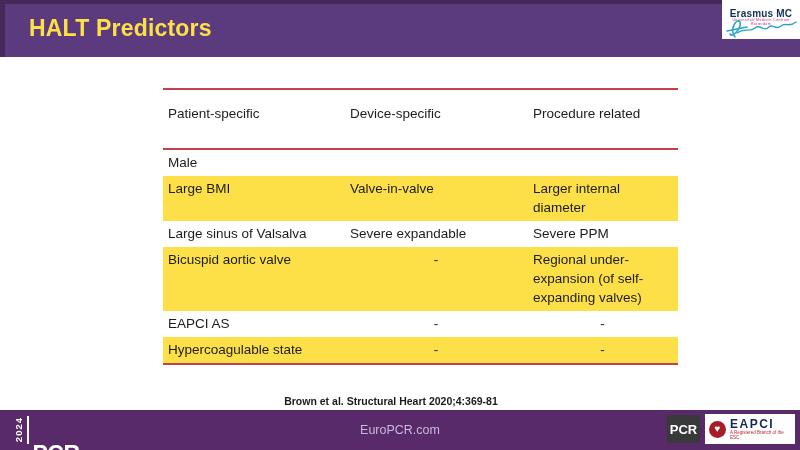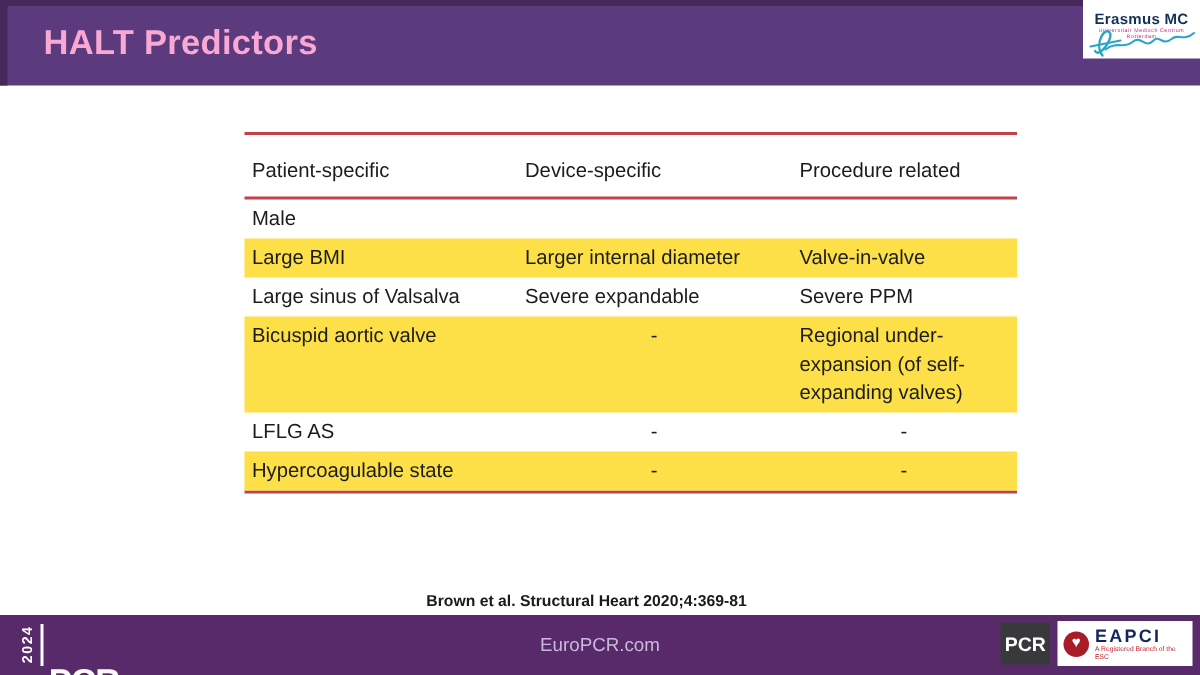--- a/index.html
+++ b/index.html
@@ -13,21 +13,21 @@
   .header {
     position:absolute; left:0; top:0; width:800px; height:57px;
     box-sizing:border-box;
     background:#5c3a7e;
     border-top:4px solid #46285b;
     border-left:5px solid #46285b;
     z-index:1;
   }
   .header-title {
     position:absolute; left:24px; top:11px;
-    color:#f9a8d4; font-size:23px; font-weight:bold; letter-spacing:0.2px;
+    color:#fde047; font-size:23px; font-weight:bold; letter-spacing:0.2px;
   }
 
   
   .erasmus-box {
     position:absolute; right:0; top:0; width:78px; height:39px;
     background:#ffffff; z-index:2; text-align:center;
   }
   .erasmus-name {
     margin-top:8px; font-size:10px; font-weight:bold; color:#123156; letter-spacing:0.2px;
   }
@@ -47,21 +47,21 @@
   }
   .t-row {
     display:grid;
     grid-template-columns:182px 183px 150px;
     font-size:13.5px; line-height:19px;
   }
   .t-header {
     border-bottom:2px solid #c2414b;
     align-items:end;
   }
-  .t-header .t-cell { padding-top:14px; padding-bottom:8px; font-size:13.5px; }
+  .t-header .t-cell { padding-top:14px; padding-bottom:25px; font-size:13.5px; }
   .t-cell { padding:3px 6px 4px 5px; box-sizing:border-box; }
   .t-cell.center { text-align:center; }
   .t-row.shaded { background:#fde047; }
 
   
   .citation {
     position:absolute; left:0; top:395px; width:782px;
     text-align:center; font-size:10.5px; font-weight:bold; color:#1a1a1a;
   }
 
@@ -130,35 +130,35 @@
     <div class="t-row t-header">
       <div class="t-cell">Patient-specific</div>
       <div class="t-cell">Device-specific</div>
       <div class="t-cell">Procedure related</div>
     </div>
     <div class="t-row">
       <div class="t-cell">Male</div>
     </div>
     <div class="t-row shaded">
       <div class="t-cell">Large BMI</div>
+      <div class="t-cell">Valve-in-valve</div>
       <div class="t-cell">Larger internal diameter</div>
-      <div class="t-cell">Valve-in-valve</div>
     </div>
     <div class="t-row">
       <div class="t-cell">Large sinus of Valsalva</div>
       <div class="t-cell">Severe expandable</div>
       <div class="t-cell">Severe PPM</div>
     </div>
     <div class="t-row shaded">
       <div class="t-cell">Bicuspid aortic valve</div>
       <div class="t-cell center">-</div>
       <div class="t-cell">Regional under-expansion (of self-expanding valves)</div>
     </div>
     <div class="t-row">
-      <div class="t-cell">LFLG AS</div>
+      <div class="t-cell">EAPCI AS</div>
       <div class="t-cell center">-</div>
       <div class="t-cell center">-</div>
     </div>
     <div class="t-row shaded">
       <div class="t-cell">Hypercoagulable state</div>
       <div class="t-cell center">-</div>
       <div class="t-cell center">-</div>
     </div>
   </div>
 

